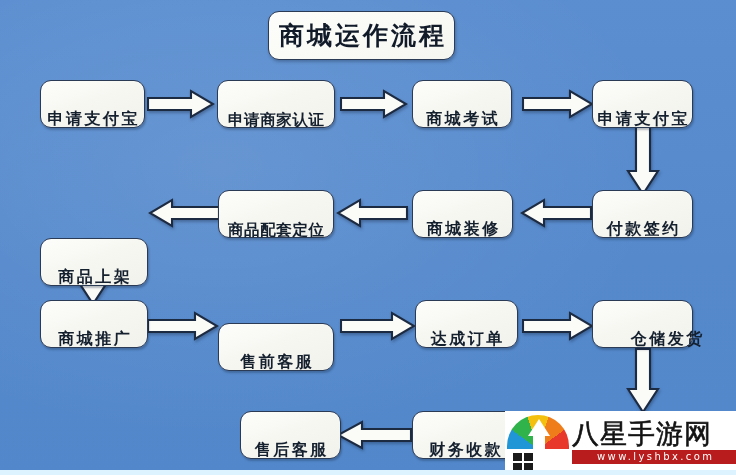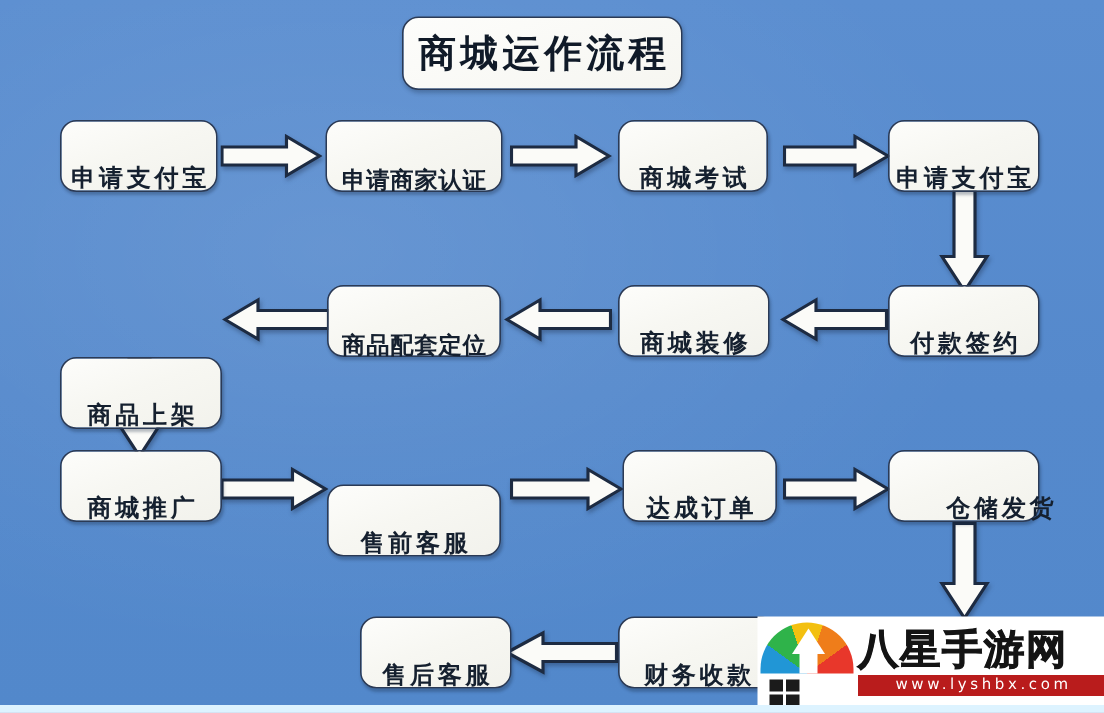--- a/index.html
+++ b/index.html
@@ -173,21 +173,21 @@
   #wm-text {
     flex: 1 1 auto;
     display: flex;
     flex-direction: column;
     justify-content: center;
     padding-left: 3px;
   }
   #wm-name {
     font-family: "DejaVu Serif", "Liberation Serif", serif;
     font-size: 27px;
-    font-weight: 700;
+    font-weight: 400;
     color: #141414;
     letter-spacing: 1px;
     line-height: 1;
     -webkit-text-stroke: 0.6px #141414;
     white-space: nowrap;
   }
   #wm-url {
     margin-top: 3px;
     background: #b91c1c;
     color: #ffffff;

